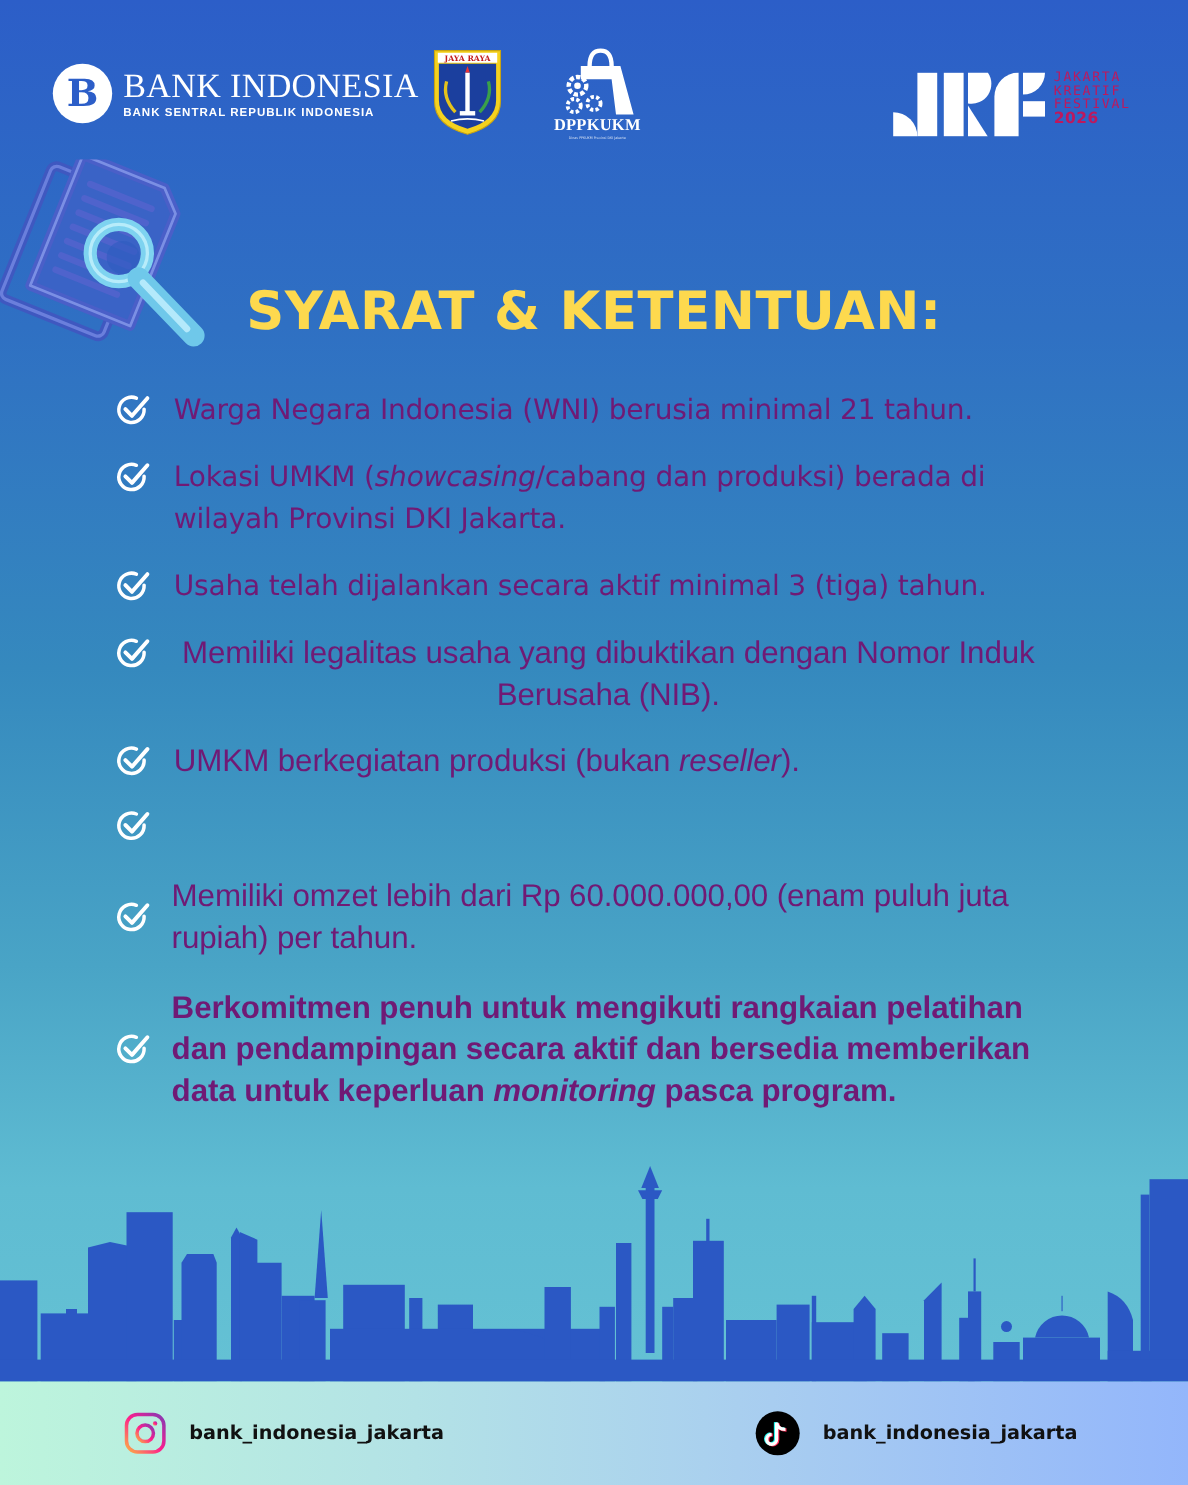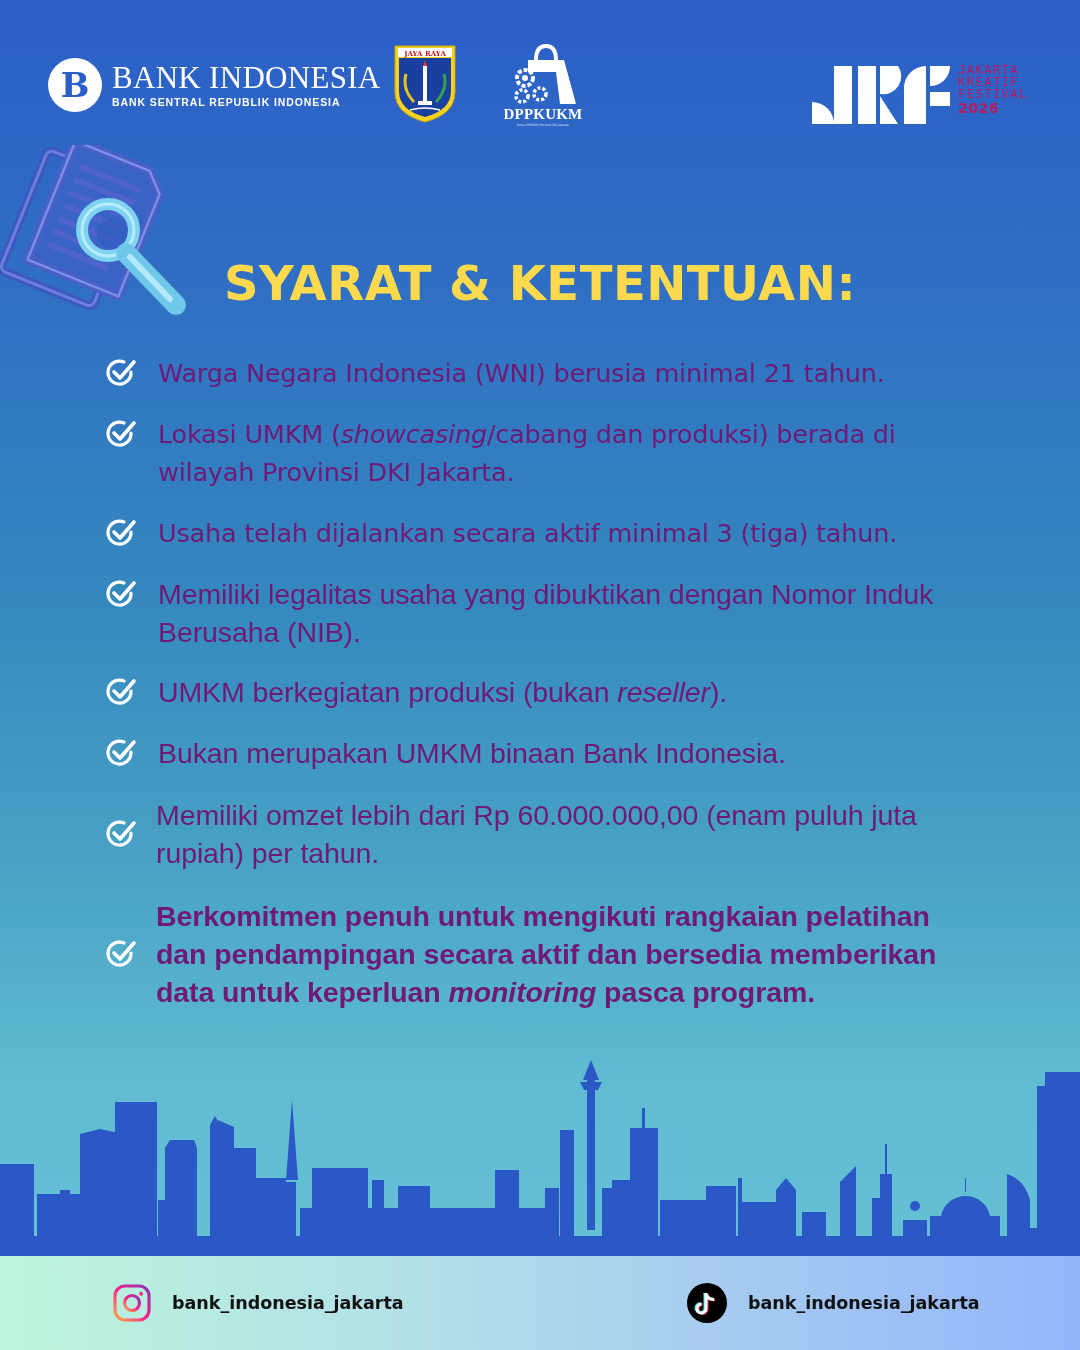--- a/index.html
+++ b/index.html
@@ -157,37 +157,36 @@
         <path d="M10 16 L16 22 L30 6" fill="none" stroke="#fff" stroke-width="3.6" stroke-linecap="round" stroke-linejoin="round"></path>
       </svg>
     <div class="txt"><span>Usaha telah dijalankan secara aktif minimal 3 (tiga) tahun.</span></div>
   </div>
 
   <div class="req" style="top:575px;">
     <svg class="check" viewBox="0 0 34 34" style="align-self:flex-start;margin-top:2px;">
         <path d="M27 16 A11.5 11.5 0 1 1 20 6" fill="none" stroke="#fff" stroke-width="3.2" stroke-linecap="round"></path>
         <path d="M10 16 L16 22 L30 6" fill="none" stroke="#fff" stroke-width="3.6" stroke-linecap="round" stroke-linejoin="round"></path>
       </svg>
-    <div class="txt narrow" style="width:790px;"><span>Memiliki legalitas usaha yang dibuktikan dengan Nomor Induk Berusaha (NIB).</span></div>
+    <div class="txt narrow" style="width:790px;text-align:center;"><span>Memiliki legalitas usaha yang dibuktikan dengan Nomor Induk Berusaha (NIB).</span></div>
   </div>
 
   <div class="req" style="top:673px;">
     <svg class="check" viewBox="0 0 34 34">
         <path d="M27 16 A11.5 11.5 0 1 1 20 6" fill="none" stroke="#fff" stroke-width="3.2" stroke-linecap="round"></path>
         <path d="M10 16 L16 22 L30 6" fill="none" stroke="#fff" stroke-width="3.6" stroke-linecap="round" stroke-linejoin="round"></path>
       </svg>
     <div class="txt narrow"><span>UMKM berkegiatan produksi (bukan </span><i>reseller</i><span>).</span></div>
   </div>
 
   <div class="req" style="top:734px;">
     <svg class="check" viewBox="0 0 34 34">
         <path d="M27 16 A11.5 11.5 0 1 1 20 6" fill="none" stroke="#fff" stroke-width="3.2" stroke-linecap="round"></path>
         <path d="M10 16 L16 22 L30 6" fill="none" stroke="#fff" stroke-width="3.6" stroke-linecap="round" stroke-linejoin="round"></path>
       </svg>
-    <div class="txt narrow"><span>Bukan merupakan UMKM binaan Bank Indonesia.</span></div>
   </div>
 
   <div class="req" style="top:796px;">
     <svg class="check" viewBox="0 0 34 34">
         <path d="M27 16 A11.5 11.5 0 1 1 20 6" fill="none" stroke="#fff" stroke-width="3.2" stroke-linecap="round"></path>
         <path d="M10 16 L16 22 L30 6" fill="none" stroke="#fff" stroke-width="3.6" stroke-linecap="round" stroke-linejoin="round"></path>
       </svg>
     <div class="txt narrow" style="width:790px;margin-left:18px;"><span>Memiliki omzet lebih dari Rp 60.000.000,00 (enam puluh juta rupiah) per tahun.</span></div>
   </div>
 

